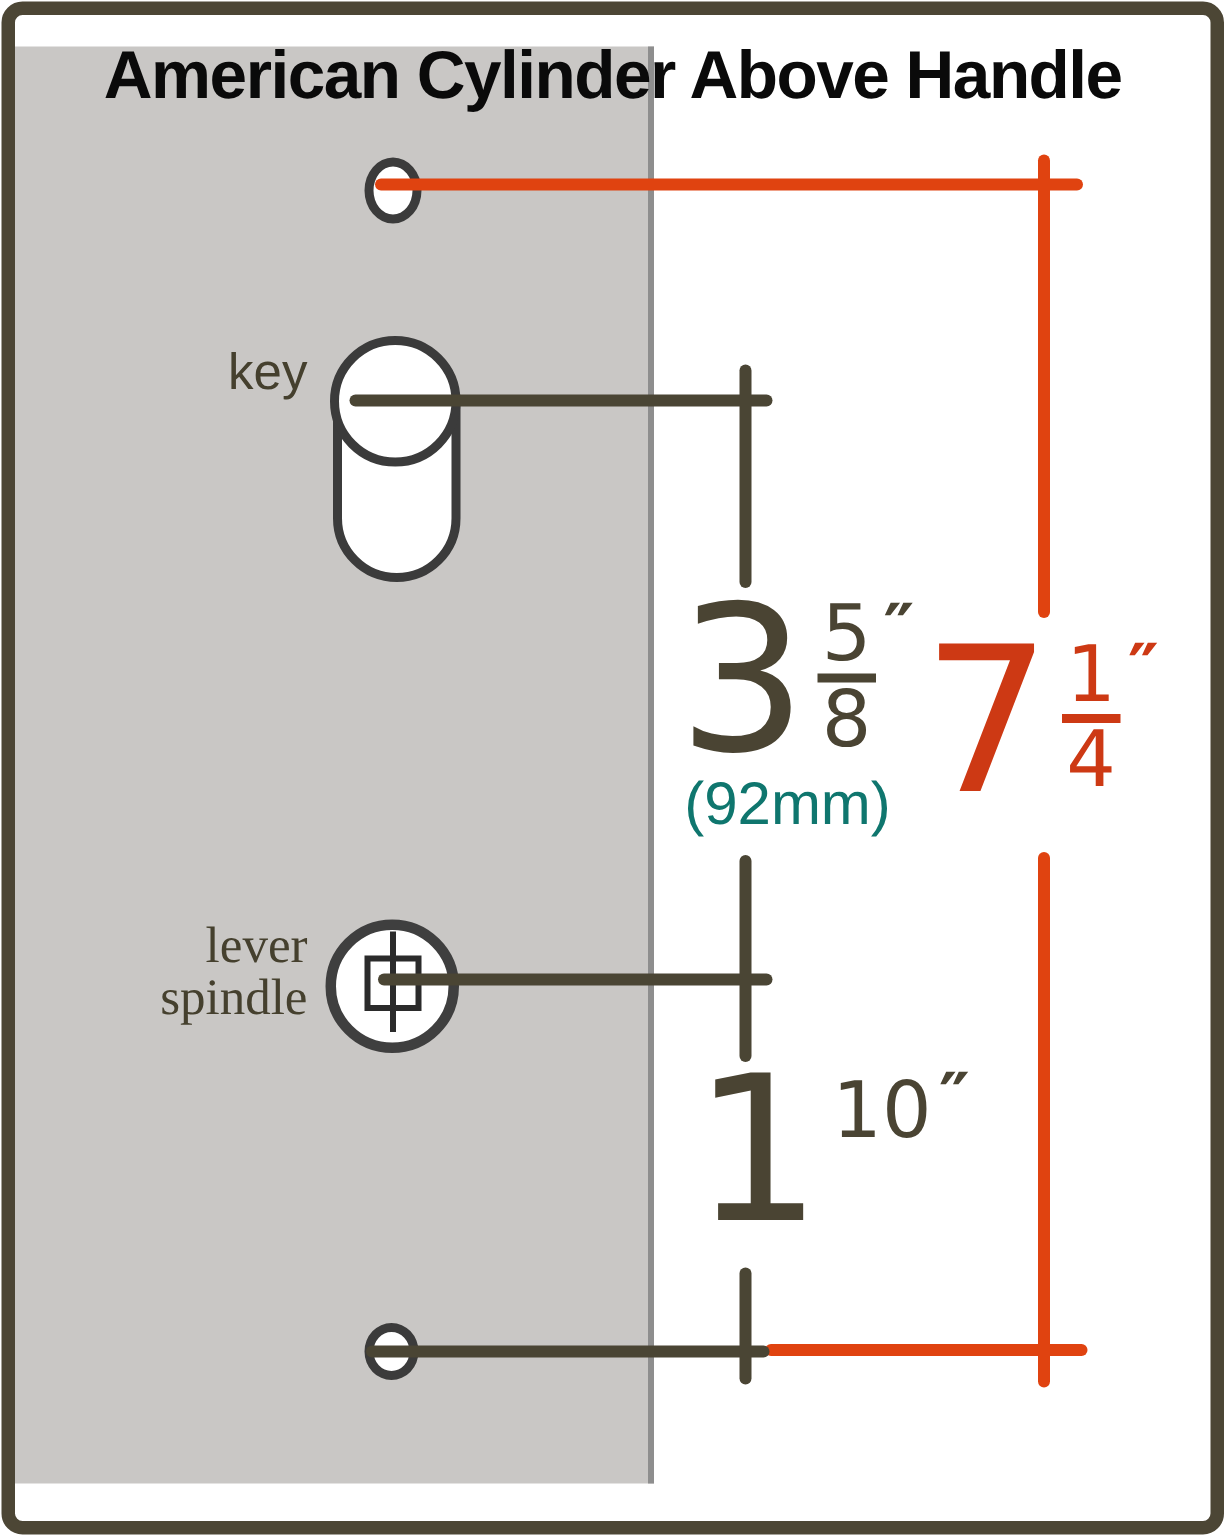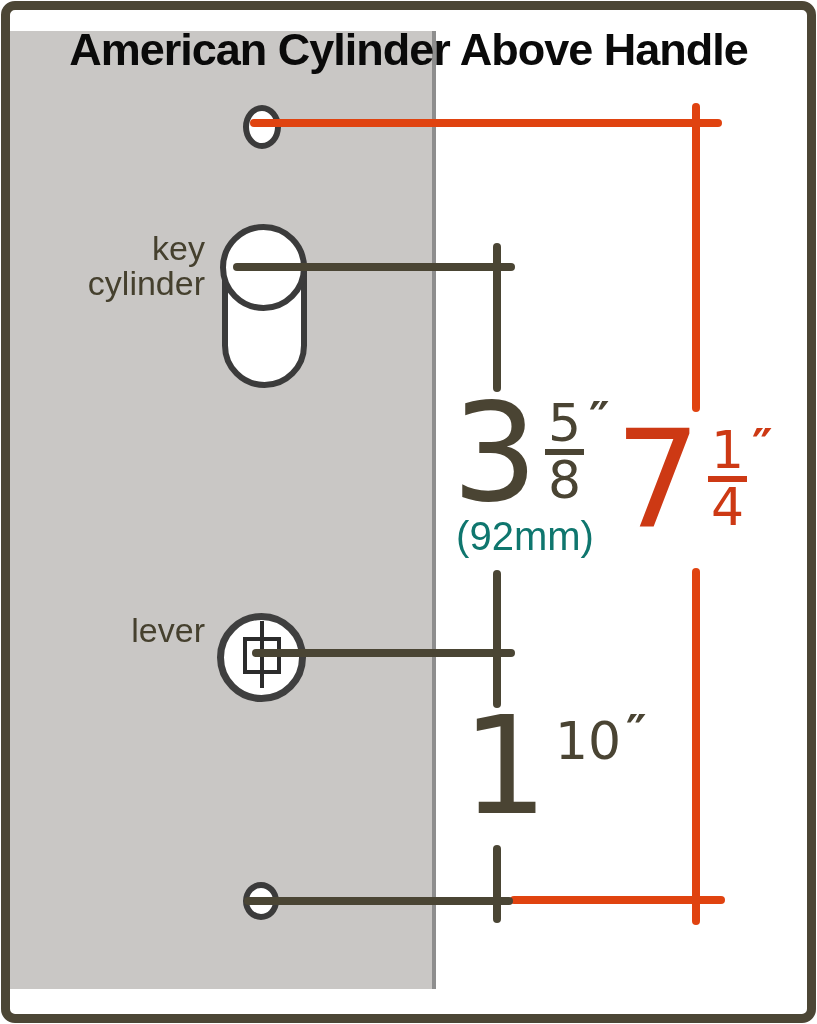--- a/index.html
+++ b/index.html
@@ -44,21 +44,21 @@
   .r-top-h{left:250px;top:119px;width:472px;height:8px;}
   .r-v-a{left:692px;top:103px;width:8px;height:309px;}
   .r-v-b{left:692px;top:568px;width:8px;height:357px;}
   .r-bottom-h{left:510px;top:896px;width:215px;height:8px;}
   
   .side-label{
     position:absolute;left:40px;width:165px;text-align:right;
     font-size:34px;line-height:1.04;color:#45402e;z-index:5;
   }
   .lbl-key{top:231px;}
-  .lbl-lever{top:613px;}
+  .lbl-lever{top:613px;font-family:Liberation Serif, serif;}
   
   .meas{
     position:absolute;display:flex;align-items:flex-start;z-index:5;
     color:#4a4433;font-family:"DejaVu Sans","Liberation Sans",sans-serif;
   }
   .meas .whole{font-size:135px;line-height:0.76;}
   .meas .frac{display:flex;flex-direction:column;align-items:center;margin-left:7px;}
   .meas .num{font-size:52px;line-height:0.8;padding:0 3px 4px;border-bottom:6px solid currentColor;}
   .meas .den{font-size:52px;line-height:0.8;padding-top:5px;}
   .meas .unit{font-size:46px;line-height:0.55;margin-left:5px;margin-top:4px;font-weight:bold;}
@@ -92,24 +92,24 @@
   <div class="line olive l-bottom-h"></div>
   <div class="line olive l-v-c"></div>
 
   <div class="line red r-top-h"></div>
   <div class="line red r-v-a"></div>
   <div class="line red r-v-b"></div>
   <div class="line red r-bottom-h"></div>
 
   <div class="side-label lbl-key">
     <div>key</div>
-    <div>cylinder</div>
   </div>
   <div class="side-label lbl-lever">
     <div>lever</div>
+    <div>spindle</div>
   </div>
 
   <div class="meas" style="left:452px;top:403px;">
     <span class="whole">3</span>
     <span class="frac">
       <span class="num">5</span>
       <span class="den">8</span>
     </span>
     <span class="unit">″</span>
   </div>

